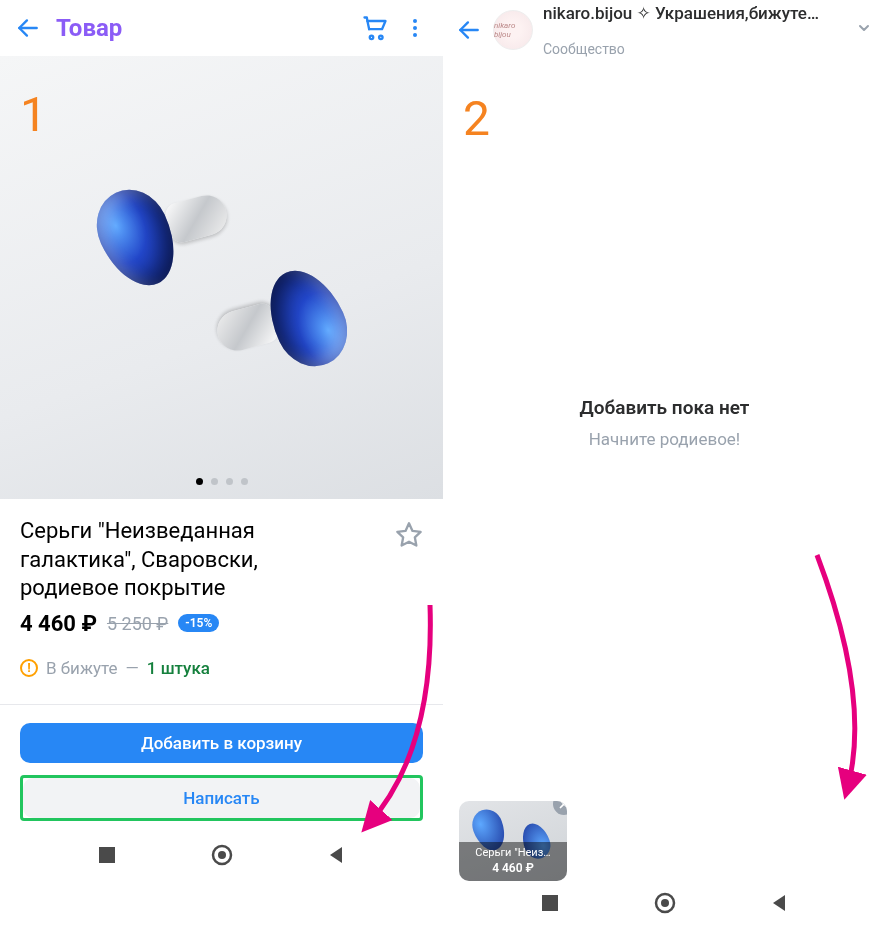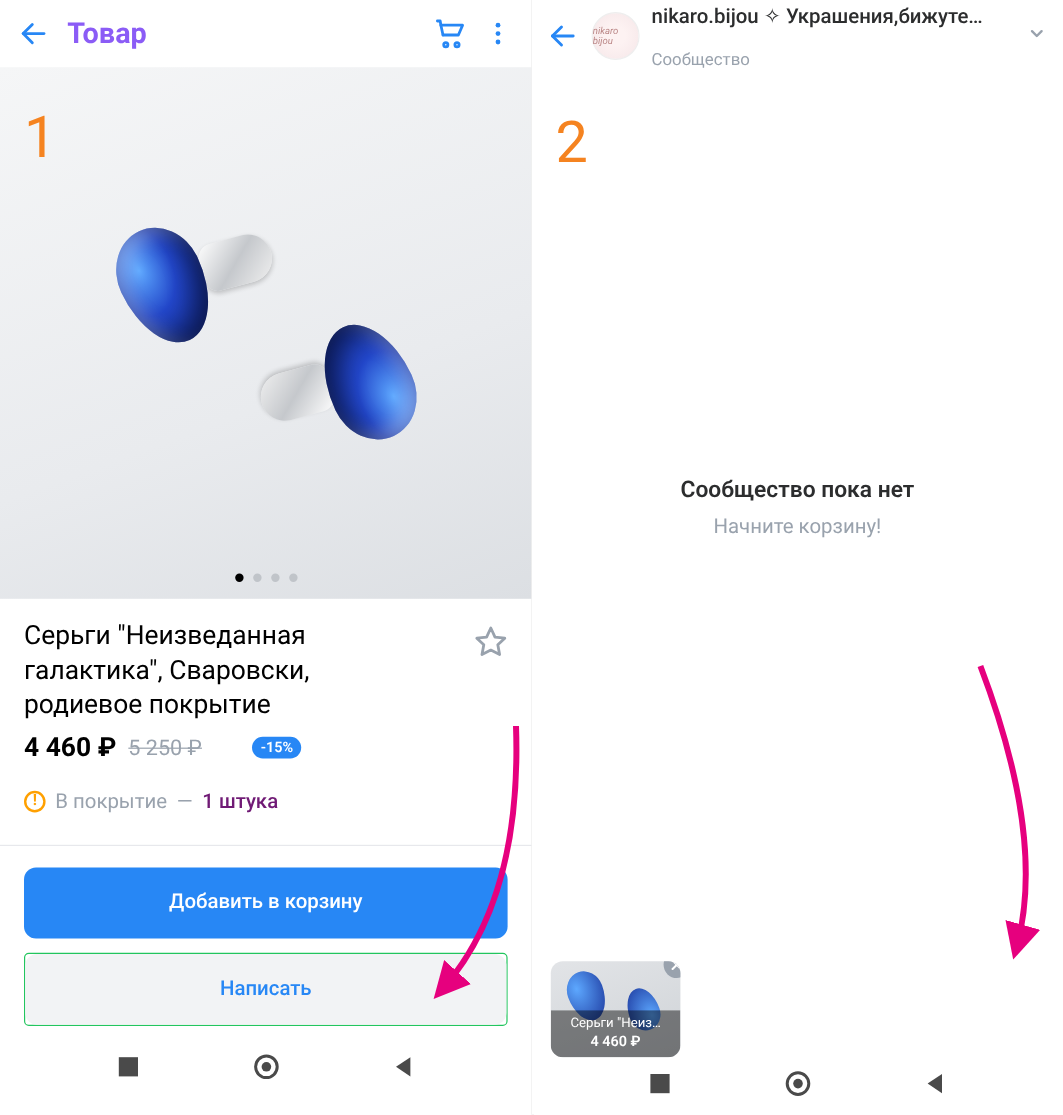--- a/index.html
+++ b/index.html
@@ -115,50 +115,50 @@
     color: #99a2ad;
   }
   .price-row {
     display:flex; align-items:center; gap:10px;
     margin-top: 8px;
   }
   .price { font-size: 22px; font-weight:700; color:#000; }
   .old-price { font-size: 18px; color:#99a2ad; text-decoration: line-through; }
   .discount {
     background:#2787f5; color:#fff; font-size:12px; font-weight:600;
-    padding:2px 7px; border-radius:10px;margin-left:32px;
+    padding:2px 7px; border-radius:10px;
   }
   .stock-row {
     display:flex; align-items:center; gap:8px;
     margin-top: 22px;
     font-size: 17px;
   }
   .warn-icon {
     width:18px; height:18px; border:2px solid #ffa000; border-radius:50%;
     color:#ffa000; font-weight:700; font-size:13px;
     display:flex; align-items:center; justify-content:center;
   }
   .stock-label { color:#99a2ad; }
   .stock-dash { color:#99a2ad; }
-  .stock-qty { color:#701a75; font-weight:500; }
+  .stock-qty { color:#15803d; font-weight:500; }
   .hr { height:1px; background:#e7e8ec; margin: 20px 0 0 0; }
   .buttons {
     padding: 18px 20px 12px 20px;
     display:flex; flex-direction:column; gap:12px;
   }
   .btn {
-    height:59px; border-radius:10px;
+    height:40px; border-radius:10px;
     display:flex; align-items:center; justify-content:center;
     font-size:17px; font-weight:500;
     cursor:pointer;
   }
   .btn-primary { background:#2787f5; color:#fff; }
   .btn-secondary { background:#f2f3f5; color:#2787f5; }
   .highlight-box {
-    border: 1px solid #22c55e;
+    border: 3px solid #22c55e;
     border-radius: 4px;
   }
   .arrow1 {
     position:absolute;
     left: 360px; top: 600px;
     width: 90px; height: 240px;
     pointer-events:none;
     z-index:10;
   }
   
@@ -316,21 +316,21 @@
           <polygon points="12 2 15 8.5 22 9.3 17 14 18.3 21 12 17.8 5.7 21 7 14 2 9.3 9 8.5 12 2"></polygon>
         </svg>
     </div>
     <div class="price-row">
       <span class="price">4 460 ₽</span>
       <span class="old-price">5 250 ₽</span>
       <span class="discount">-15%</span>
     </div>
     <div class="stock-row">
       <span class="warn-icon">!</span>
-      <span class="stock-label">В покрытие</span>
+      <span class="stock-label">В бижуте</span>
       <span class="stock-dash">—</span>
       <span class="stock-qty">1 штука</span>
     </div>
   </div>
   <div class="hr"></div>
 
   <div class="buttons">
     <div class="btn btn-primary">Добавить в корзину</div>
     <div class="highlight-box">
       <div class="btn btn-secondary">Написать</div>
@@ -379,22 +379,22 @@
     </div>
     <div class="chevron">
       <svg width="16" height="16" viewBox="0 0 24 24" fill="none" stroke="currentColor" stroke-width="3" stroke-linecap="round" stroke-linejoin="round">
           <polyline points="6 9 12 15 18 9"></polyline>
         </svg>
     </div>
   </div>
 
   <div class="chat-body">
     <div class="step-num" style="top:30px; left:20px;">2</div>
-    <div class="empty-title">Сообщество пока нет</div>
-    <div class="empty-sub">Начните корзину!</div>
+    <div class="empty-title">Добавить пока нет</div>
+    <div class="empty-sub">Начните родиевое!</div>
   </div>
 
   <div class="attachment-area">
     <div class="attachment">
       <div class="att-gem"></div>
         <div class="att-gem2"></div>
       <div class="att-overlay">
         <div class="att-name">Серьги "Неиз…</div>
         <div class="att-price">4 460 ₽</div>
       </div>

